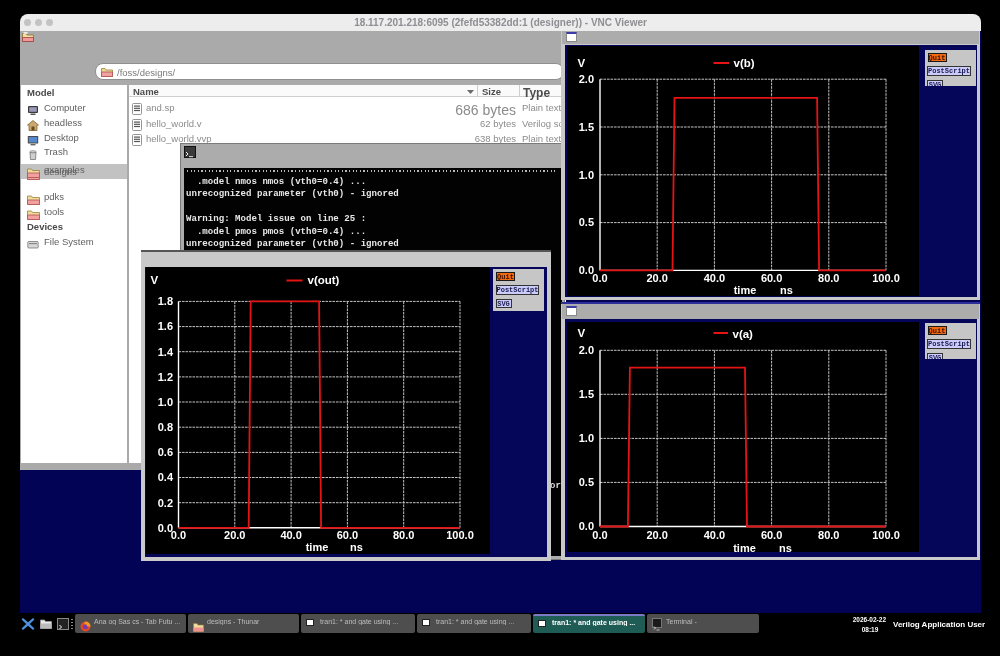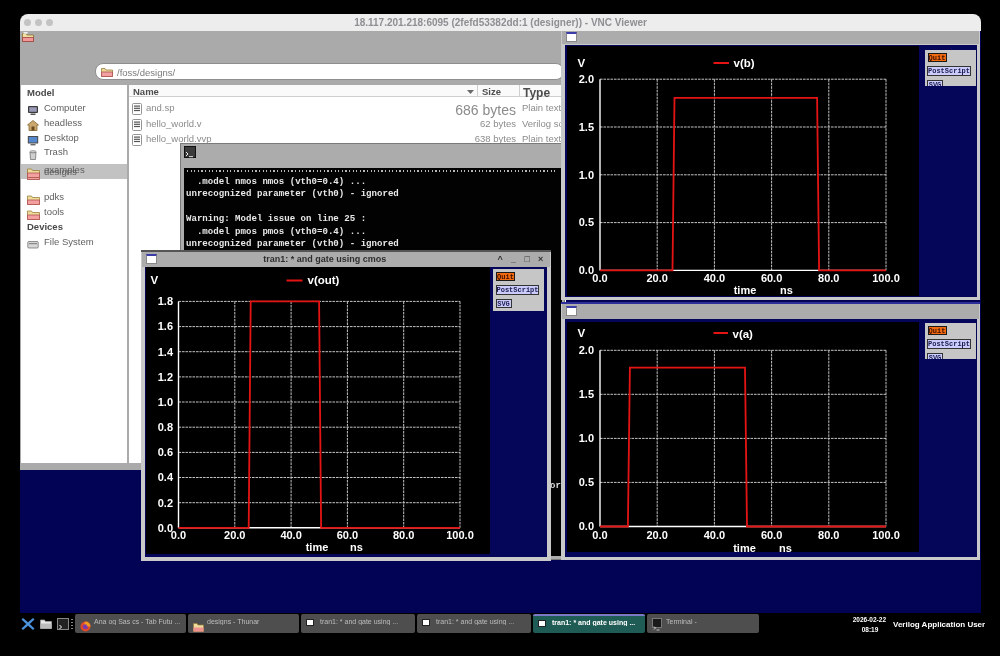--- a/index.html
+++ b/index.html
@@ -148,28 +148,20 @@
 <div class="abs" style="left:2px;top:20.4px;font:bold 9.1px 'Liberation Mono',monospace;color:#e8e8e8;white-space:pre">unrecognized parameter (vth0) - ignored</div>
 <div class="abs" style="left:2px;top:32.9px;font:bold 9.1px 'Liberation Mono',monospace;color:#e8e8e8;white-space:pre"></div>
 <div class="abs" style="left:2px;top:45.3px;font:bold 9.1px 'Liberation Mono',monospace;color:#e8e8e8;white-space:pre">Warning: Model issue on line 25 :</div>
 <div class="abs" style="left:2px;top:57.8px;font:bold 9.1px 'Liberation Mono',monospace;color:#e8e8e8;white-space:pre">  .model pmos pmos (vth0=0.4) ...</div>
 <div class="abs" style="left:2px;top:70.2px;font:bold 9.1px 'Liberation Mono',monospace;color:#e8e8e8;white-space:pre">unrecognized parameter (vth0) - ignored</div>
 <div class="abs" style="left:366px;top:313px;font:bold 9px 'Liberation Mono',monospace;color:#dcdcdc;white-space:pre">ory</div>
 </div>
     </div>
 <div class="abs" style="left:121px;top:219px;width:409.5px;height:310.5px;background:#c9c9c9">
       <div class="abs" style="left:0;top:0;width:409.5px;height:2px;background:#555"></div>
-      <div class="abs" style="left:1px;top:2px;width:407.5px;height:15px;background:#acacac">
-        <div class="abs" style="left:4px;top:2px;width:11px;height:10px;background:#fff;border:1px solid #888;border-top:2px solid #3c3ca8"></div>
-        <div class="abs" style="left:14px;top:0;width:337.5px;text-align:center;font-size:9px;font-weight:bold;color:#2e2e2e;line-height:15px">tran1: * and gate using cmos</div>
-        <div class="abs" style="left:355.5px;top:0;font-size:9px;font-weight:bold;color:#333;line-height:15px">^</div>
-        <div class="abs" style="left:369px;top:0;font-size:9px;font-weight:bold;color:#333;line-height:15px">_</div>
-        <div class="abs" style="left:382.5px;top:0;font-size:9px;font-weight:bold;color:#333;line-height:15px">□</div>
-        <div class="abs" style="left:396px;top:0;font-size:9px;font-weight:bold;color:#333;line-height:15px">×</div>
-      </div>
       <div class="abs" style="left:3.5px;top:17px;width:402.5px;height:290.0px;background:#05055a"></div>
       <div class="abs" style="left:4.5px;top:17px;width:344px;height:287px;background:#000">
         <svg width="344" height="287" viewBox="0 0 344 287" style="position:absolute;left:0;top:0">
           <rect width="344" height="287" fill="#000"></rect>
           <line x1="88.8" y1="34.4" x2="88.8" y2="260.8" stroke="#c4c4c4" stroke-width="1" stroke-dasharray="2.6,0.9"></line>
           <line x1="145.1" y1="34.4" x2="145.1" y2="260.8" stroke="#c4c4c4" stroke-width="1" stroke-dasharray="2.6,0.9"></line>
           <line x1="201.4" y1="34.4" x2="201.4" y2="260.8" stroke="#c4c4c4" stroke-width="1" stroke-dasharray="2.6,0.9"></line>
           <line x1="257.7" y1="34.4" x2="257.7" y2="260.8" stroke="#c4c4c4" stroke-width="1" stroke-dasharray="2.6,0.9"></line>
           <line x1="314.0" y1="34.4" x2="314.0" y2="260.8" stroke="#c4c4c4" stroke-width="1" stroke-dasharray="2.6,0.9"></line>
           <line x1="32.5" y1="34.4" x2="314.0" y2="34.4" stroke="#c4c4c4" stroke-width="1" stroke-dasharray="2.6,0.9"></line>

